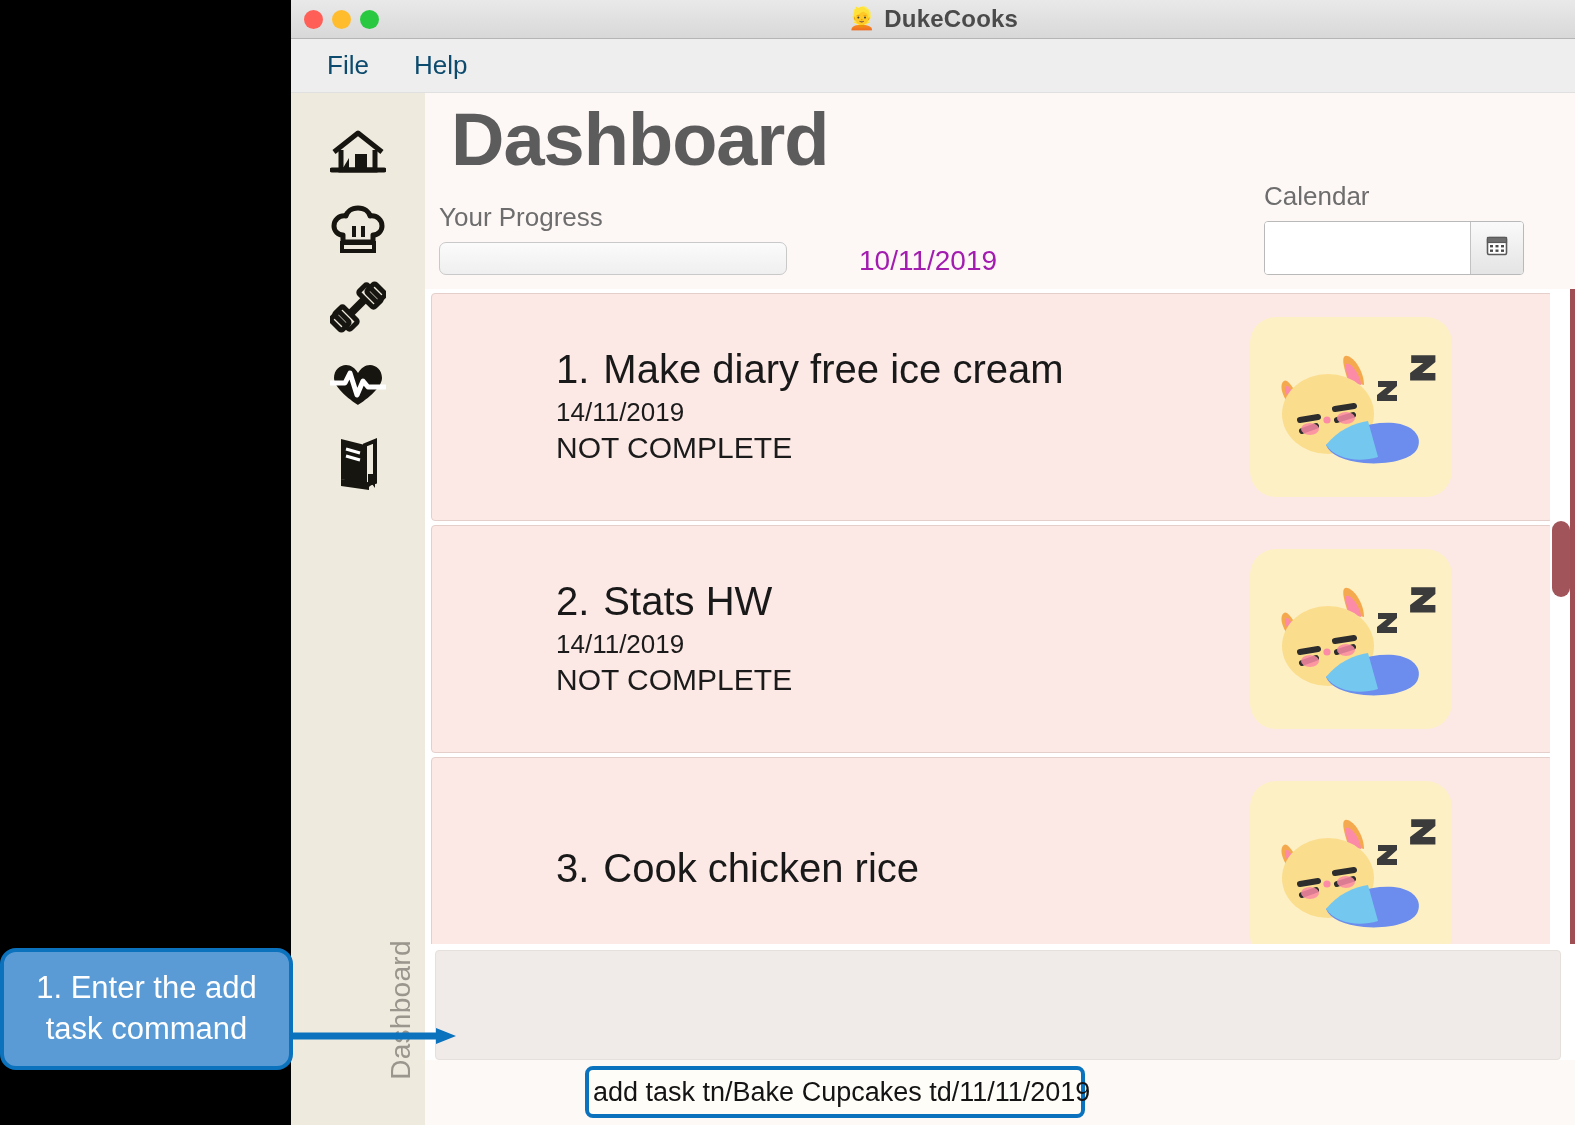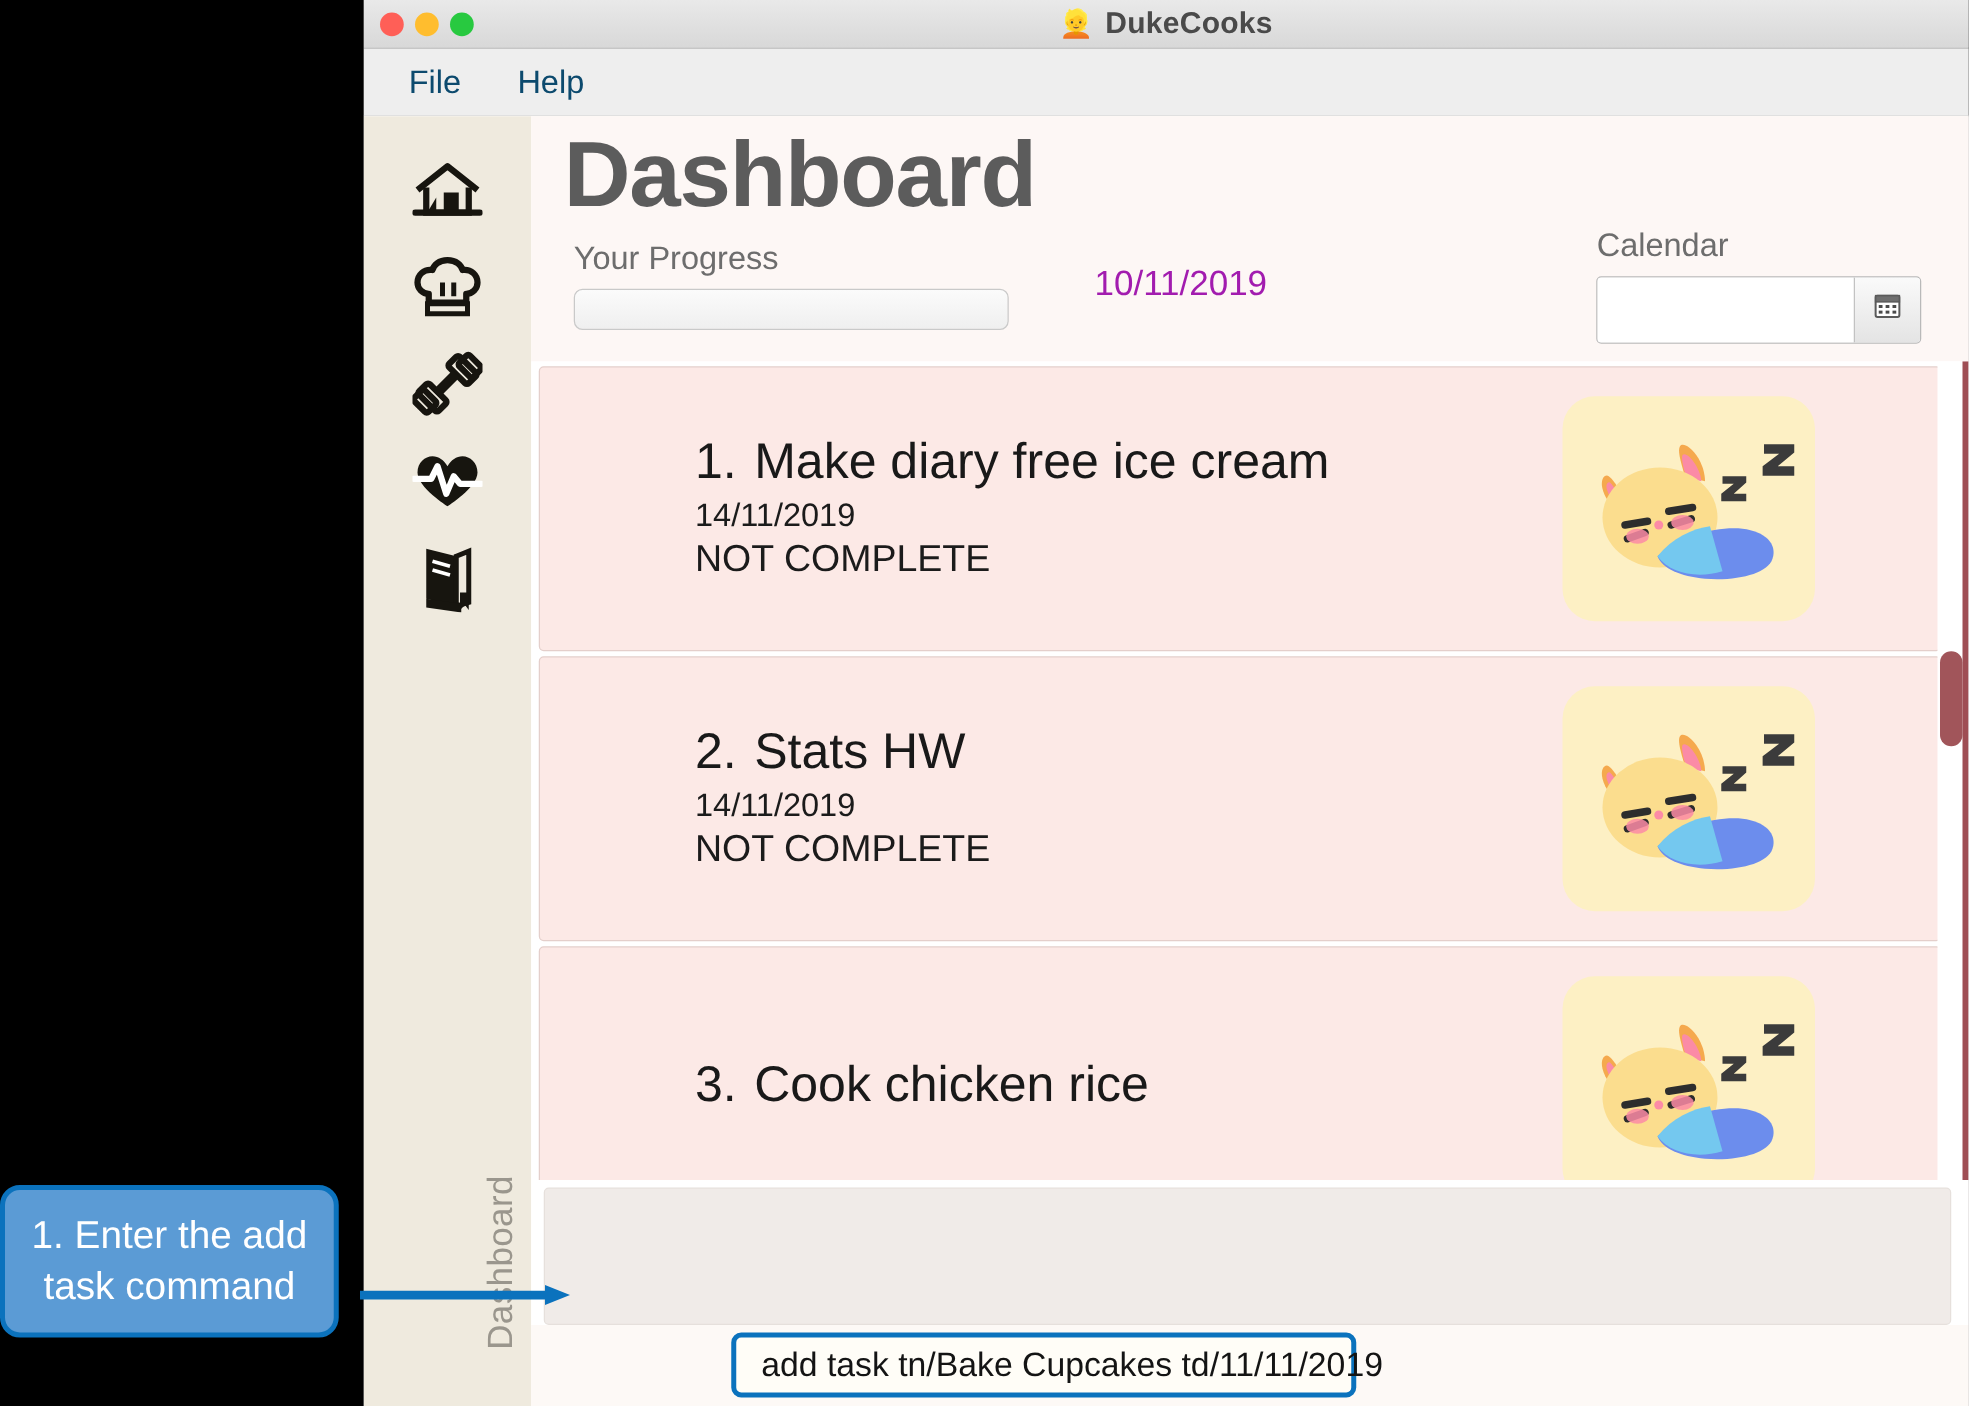--- a/index.html
+++ b/index.html
@@ -131,22 +131,22 @@
   .page-title {
     font-size: 74px;
     font-weight: bold;
     color: #5c5c5c;
     margin: 0 0 2px 26px;
     line-height: 1.05;
     letter-spacing: -1px;
   }
   .head-row {
     display: flex;
-    align-items: center;
-    padding: 0 10px 0 34px;
+    align-items: flex-end;
+    padding: 0 10px 0 14px;
   }
   .hcell { display: flex; flex-direction: column; }
   .hcell-progress { width: 420px; }
   .hcell-date     { width: 405px; }
   .hcell-cal      { width: 290px; }
   .hlabel {
     font-size: 26px; color: #6d6d6d;
     margin-bottom: 9px;
   }
   .progressbar {
@@ -275,40 +275,40 @@
   }
   .cmd-box {
     position: relative;
     width: 500px;
     height: 52px;
     background: #fffdf7;
     border: 4px solid #0b72bd;
     border-radius: 8px;
     box-sizing: border-box;
     display: flex; align-items: center;
-    padding: 0 20px;
+    padding: 0 4px;
     margin-left: 150px;
   }
   .cmd-text {
     font-size: 27px; color: #141414;
     white-space: nowrap;
   }
   .caret {
     display: inline-block;
     width: 2px; height: 32px;
     background: #111;
     margin-left: 1px;
     vertical-align: -6px;
   }
 
   
   .callout {
     position: absolute;
     left: 0px; top: 948px;
-    width: 271px; height: 122px;
+    width: 293px; height: 122px;
     background: #5b9bd5;
     border: 4px solid #0b72bd;
     border-radius: 16px;
     box-sizing: border-box;
     display: flex; align-items: center; justify-content: center;
     color: #ffffff;
     text-align: center;
     z-index: 40;
   }
   .callout span {

